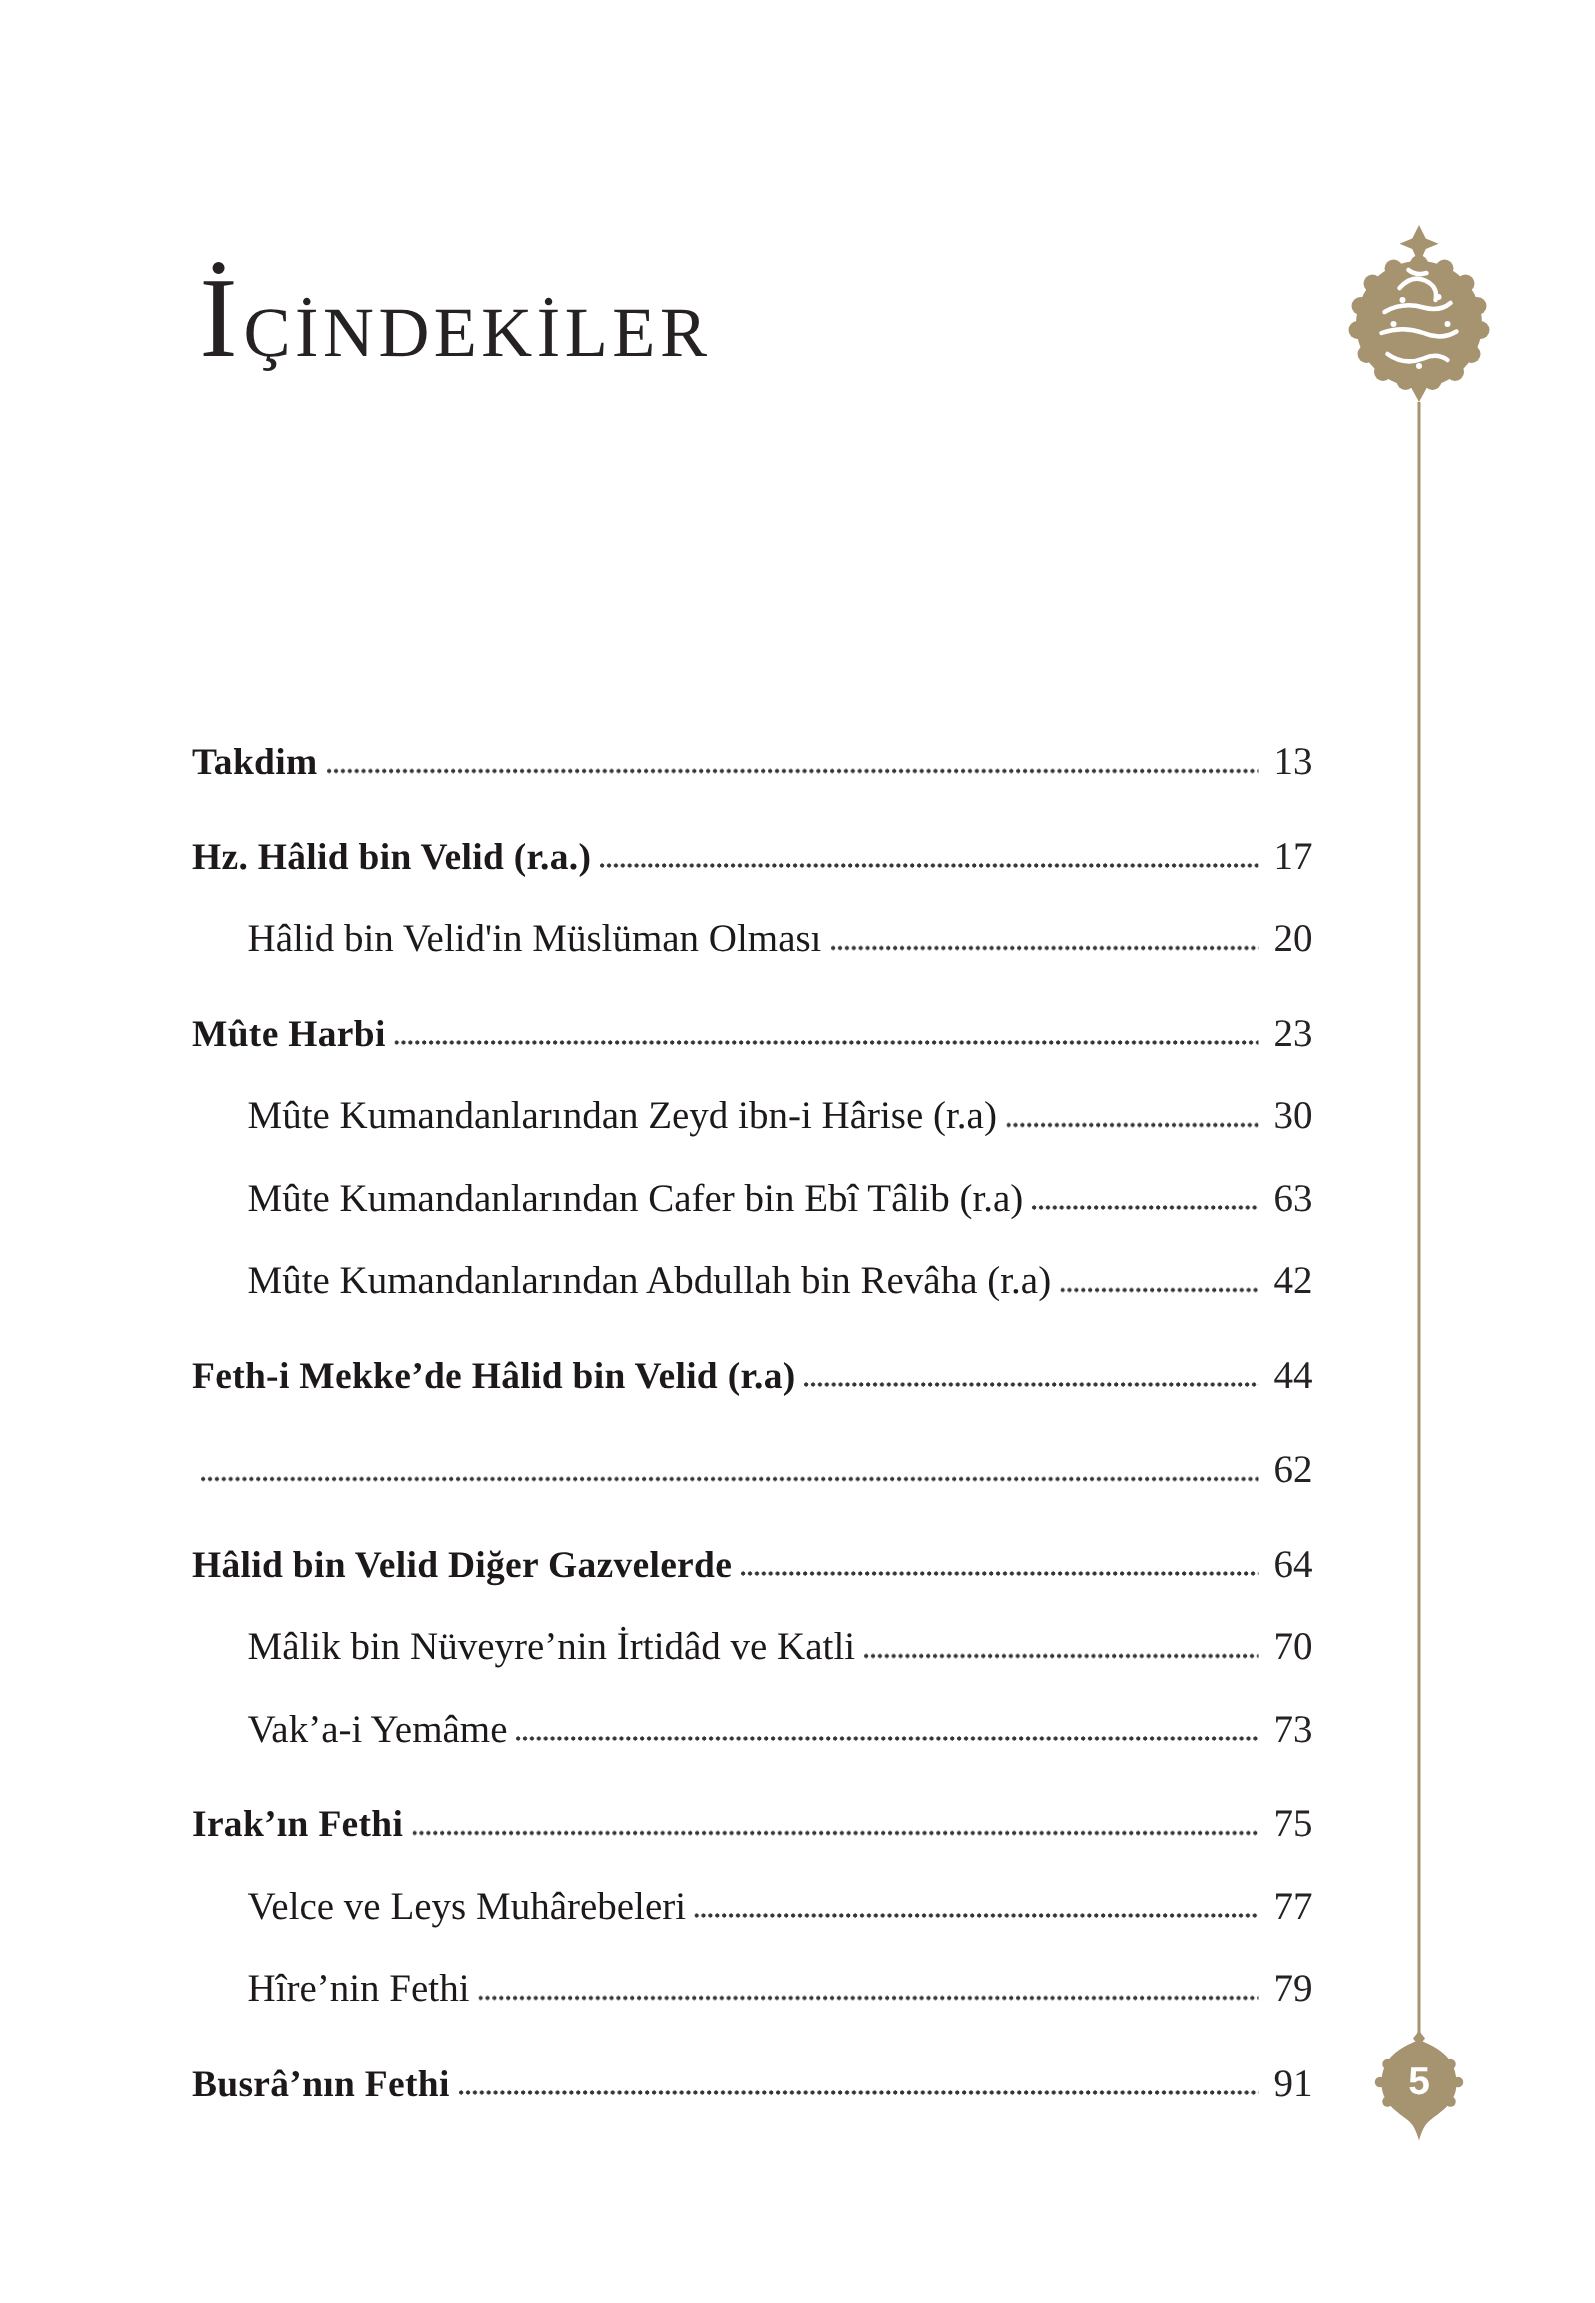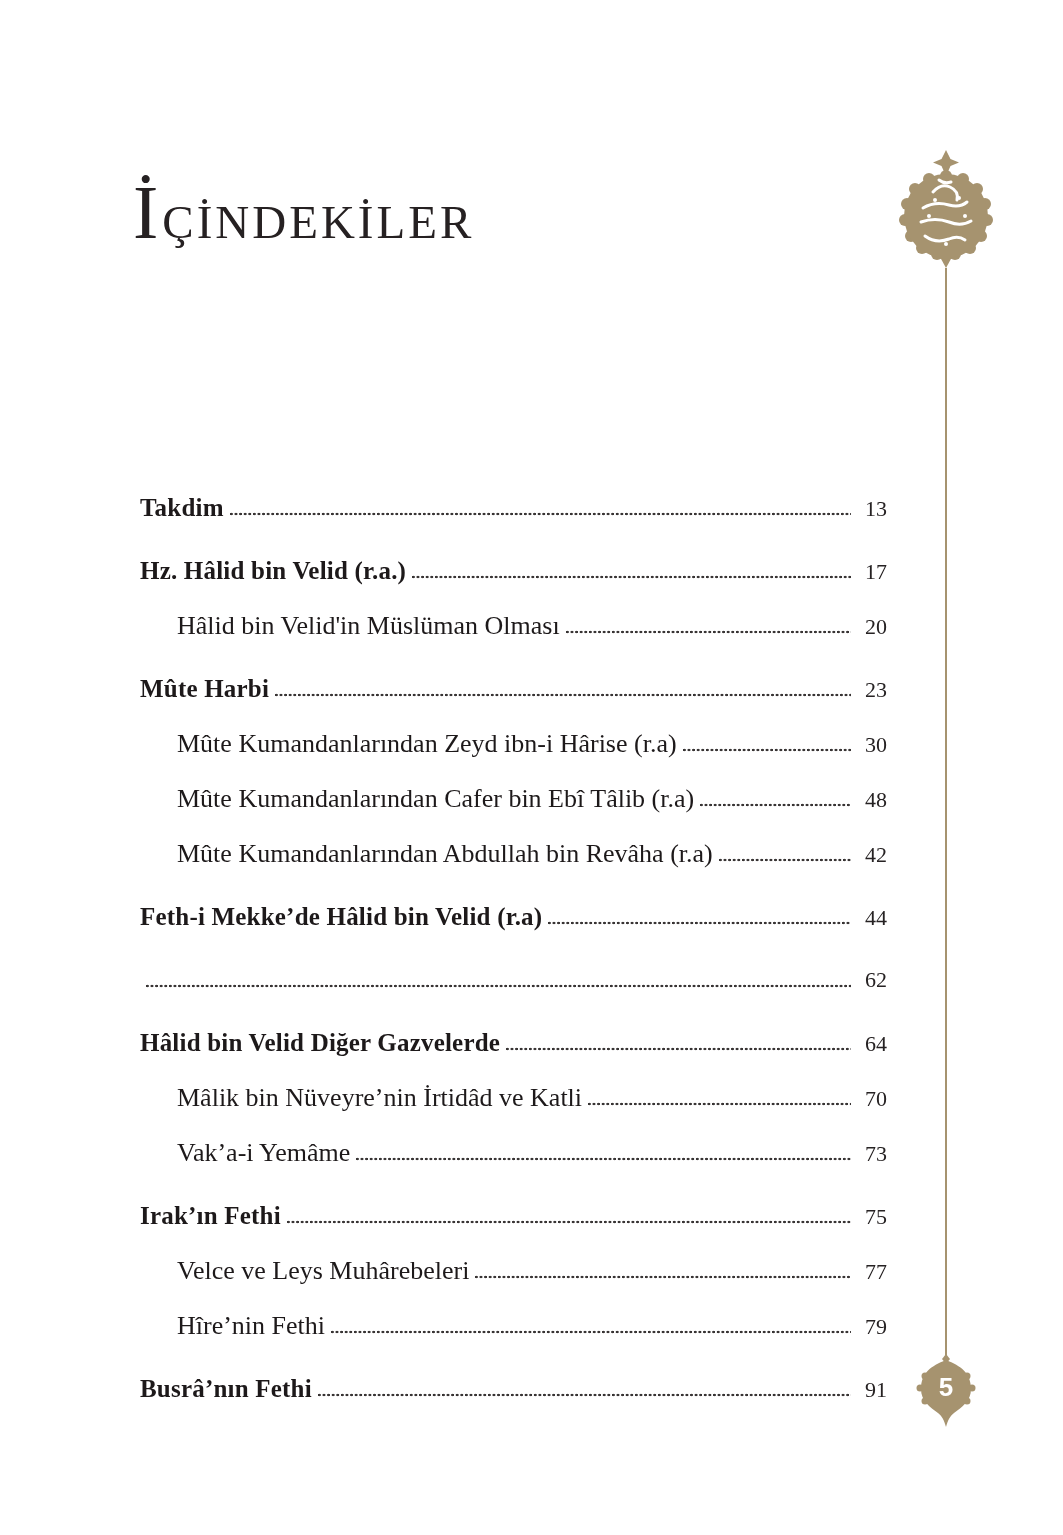--- a/index.html
+++ b/index.html
@@ -63,21 +63,21 @@
     text-align: center;
     font-family: "Liberation Sans", sans-serif;
     font-weight: bold;
     font-size: 26px;
     color: #ffffff;
   }
 
   
   .toc {
     position: absolute;
-    left: 140px;
+    left: 128px;
     top: 493px;
     width: 747px;
   }
   .row {
     display: flex;
     align-items: baseline;
     height: 30px;
     line-height: 30px;
     margin-top: 25px;
   }
@@ -102,21 +102,21 @@
     align-self: flex-end;
     margin: 0 4px 6px 6px;
     background-image: radial-gradient(circle at 1.5px 3px, #383434 1.25px, transparent 1.55px);
     background-size: 4.6px 6px;
     background-repeat: repeat-x;
   }
   .num {
     flex: none;
     min-width: 32px;
     text-align: right;
-    font-size: 22px;
+    font-size: 26px;
     color: #262223;
   }
 </style>
 </head>
 <body>
 
 <div class="page">
 
   <h1 class="title">İÇİNDEKİLER</h1>
 
@@ -206,21 +206,21 @@
     <span class="num">23</span>
   </div>
       <div class="row sub">
     <span class="label">Mûte Kumandanlarından Zeyd ibn-i Hârise (r.a)</span>
     <span class="leader"></span>
     <span class="num">30</span>
   </div>
       <div class="row sub">
     <span class="label">Mûte Kumandanlarından Cafer bin Ebî Tâlib (r.a)</span>
     <span class="leader"></span>
-    <span class="num">48</span>
+    <span class="num">63</span>
   </div>
       <div class="row sub">
     <span class="label">Mûte Kumandanlarından Abdullah bin Revâha (r.a)</span>
     <span class="leader"></span>
     <span class="num">42</span>
   </div>
       <div class="row main">
     <span class="label">Feth-i Mekke’de Hâlid bin Velid (r.a)</span>
     <span class="leader"></span>
     <span class="num">44</span>

